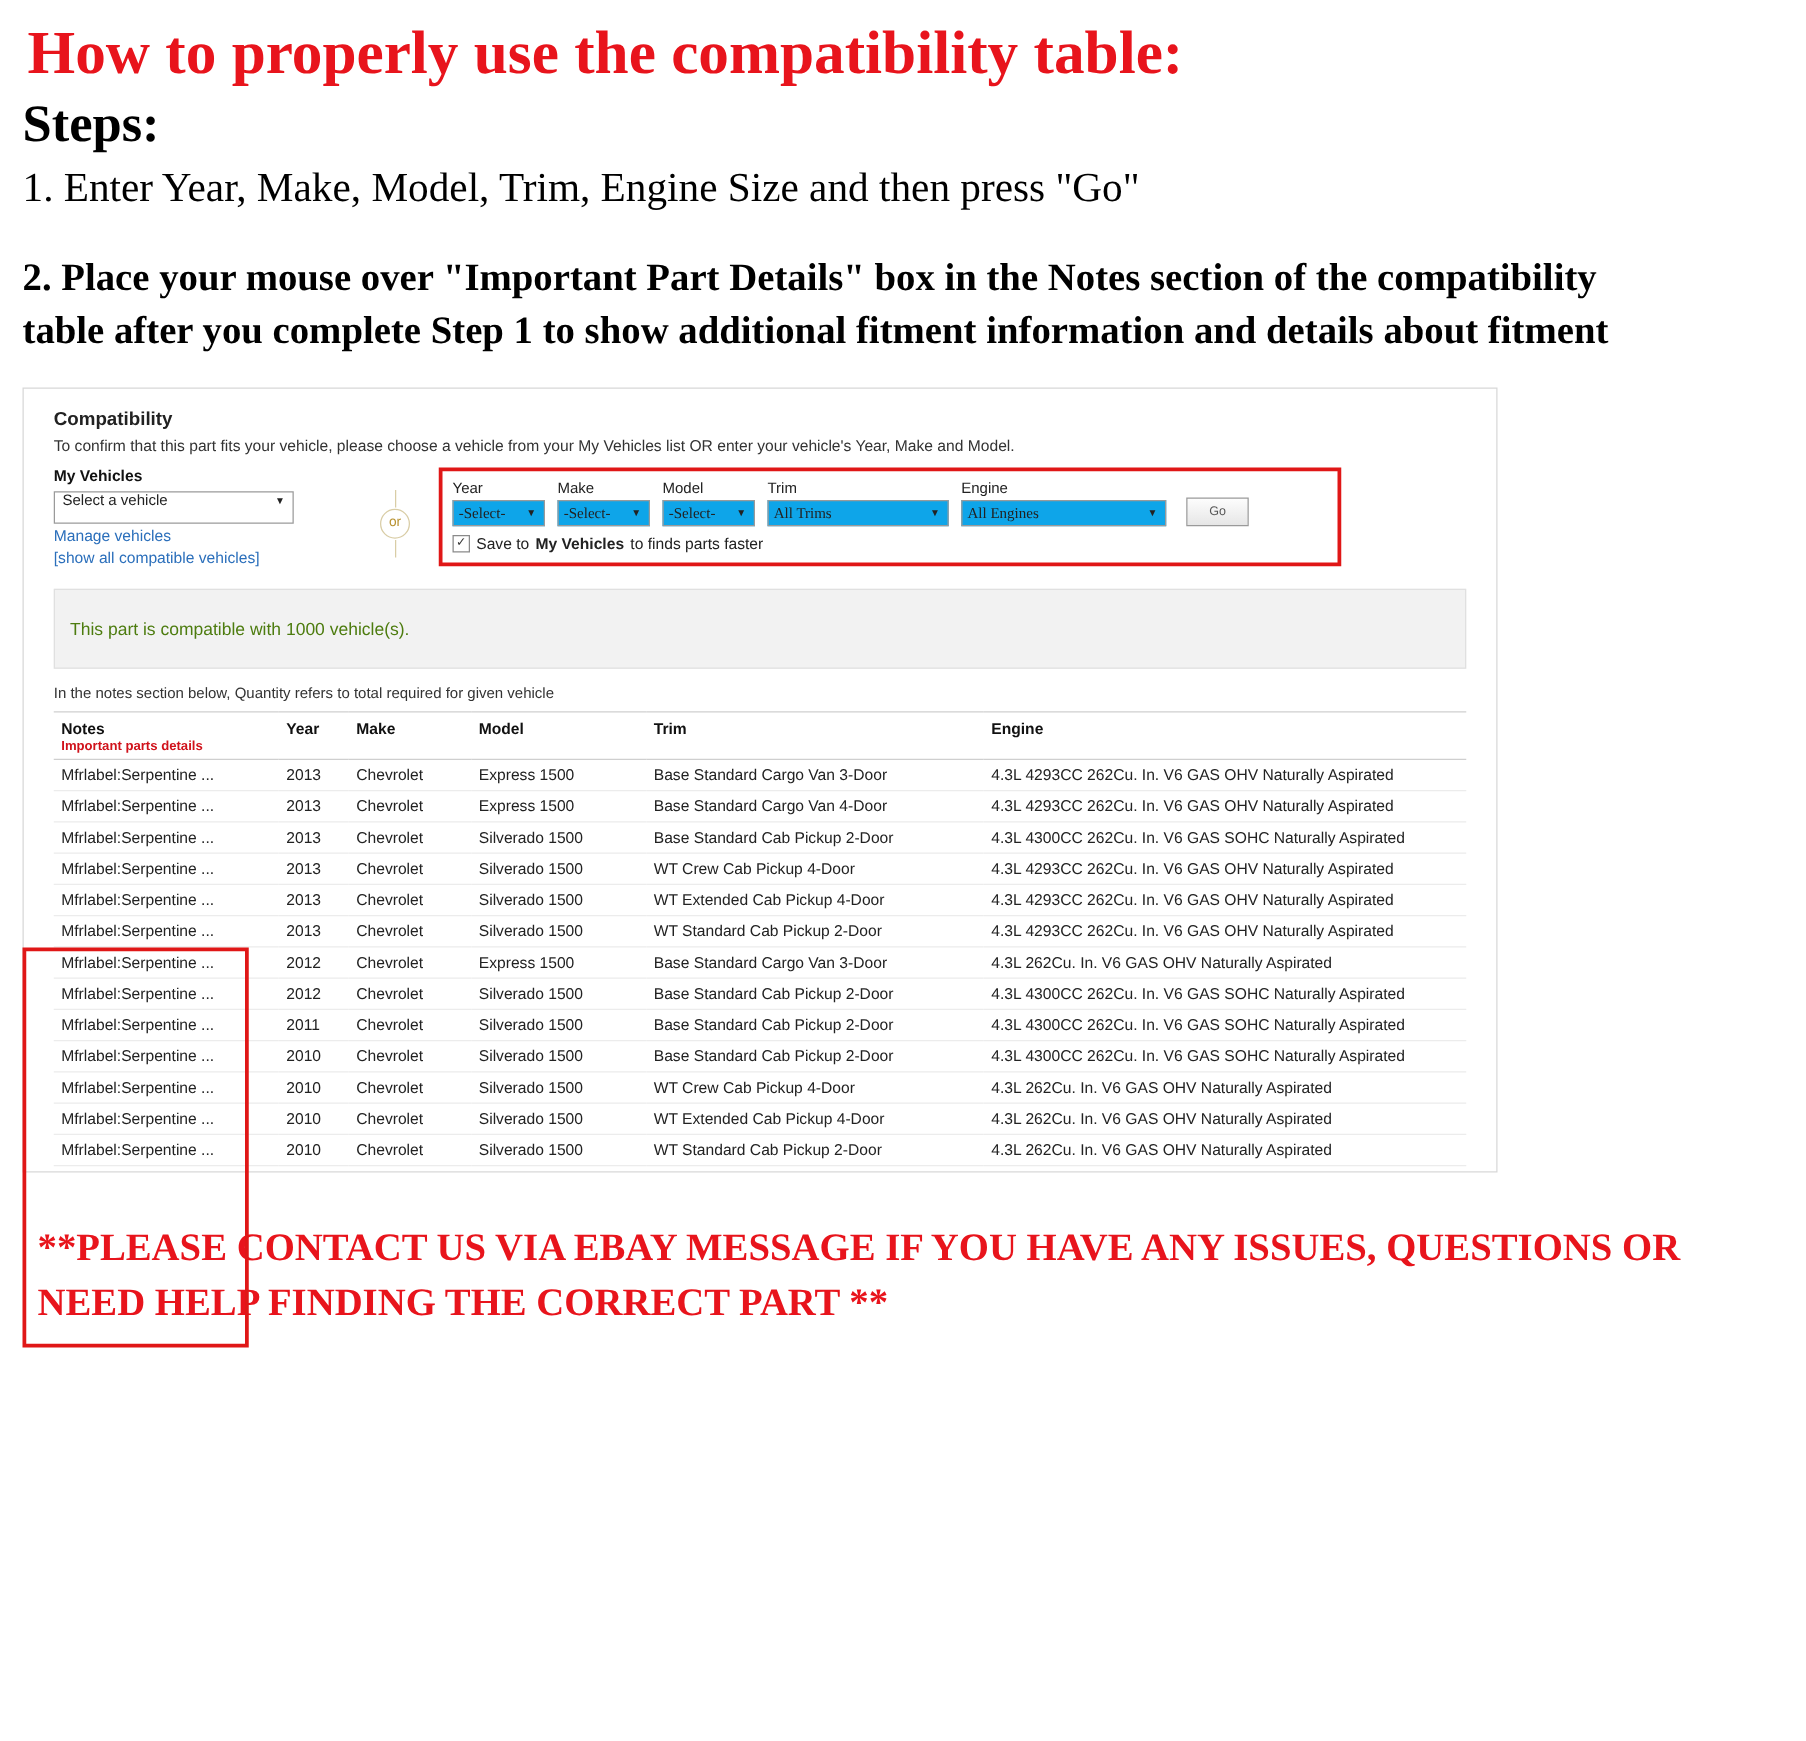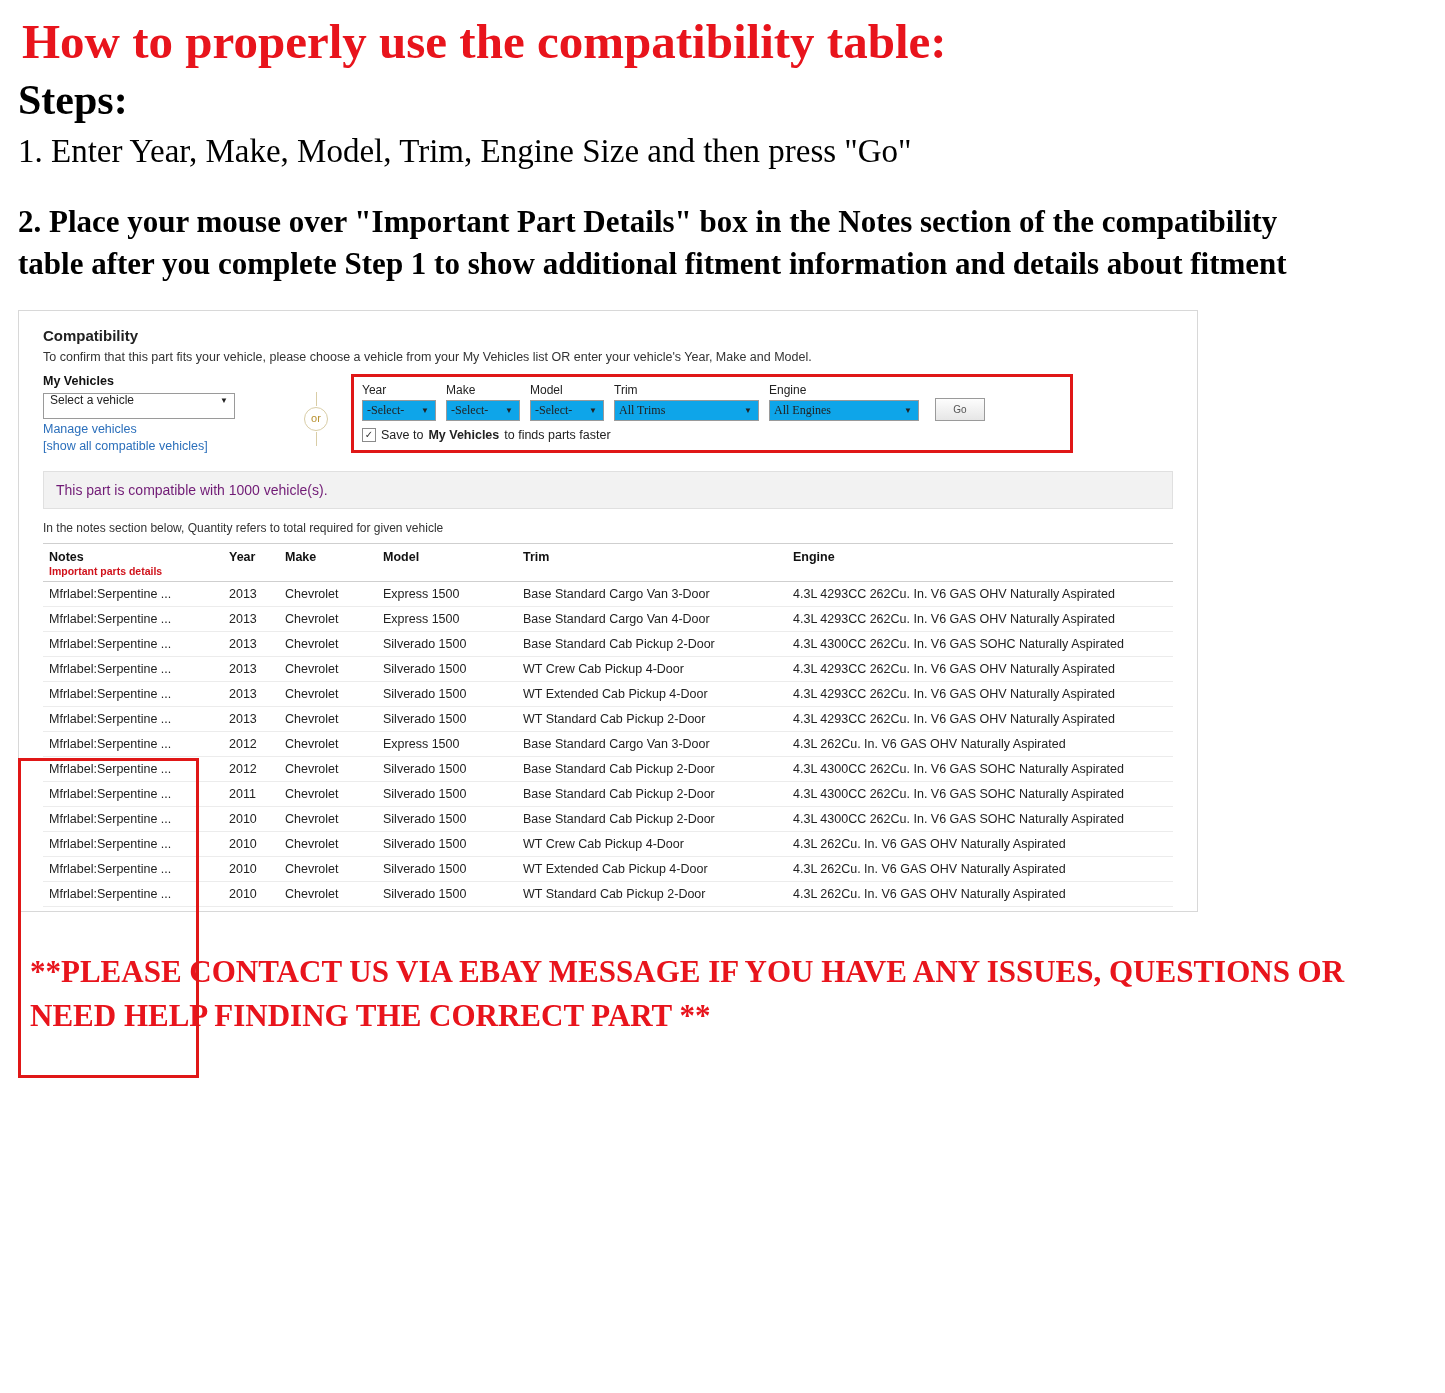--- a/index.html
+++ b/index.html
@@ -176,21 +176,21 @@
     align-items: center;
     justify-content: space-between;
     padding-left: 4px;
     box-sizing: border-box;
     font-family: Liberation Serif, serif;
   }
   .w-year { width: 74px; }
   .w-make { width: 74px; }
   .w-model { width: 74px; }
   .w-trim { width: 145px; gap: 13px; }
-  .w-engine { width: 150px; }
+  .w-engine { width: 164px; }
   .go-btn {
     width: 48px;
     height: 21px;
     border: 1px solid #9a9a9a;
     background: linear-gradient(#fdfdfd,#e6e6e6);
     font-size: 10px;
     color: #555;
     display: flex;
     align-items: center;
     justify-content: center;
@@ -215,22 +215,22 @@
     font-size: 10px;
     line-height: 1;
     color: #333;
   }
 
   .compat-banner {
     margin: 18px 10px 0 10px;
     background: #f2f2f2;
     border: 1px solid #e0e0e0;
     font-size: 14px;
-    color: #701a75;
-    padding: 10px 12px;
+    color: #4d7c0f;
+    padding: 23px 12px;
   }
   .notes-hint {
     margin: 12px 10px 8px 10px;
     font-size: 12px;
     color: #333;
   }
 
   table.compat {
     width: calc(100% - 20px);
     margin: 0 10px;

